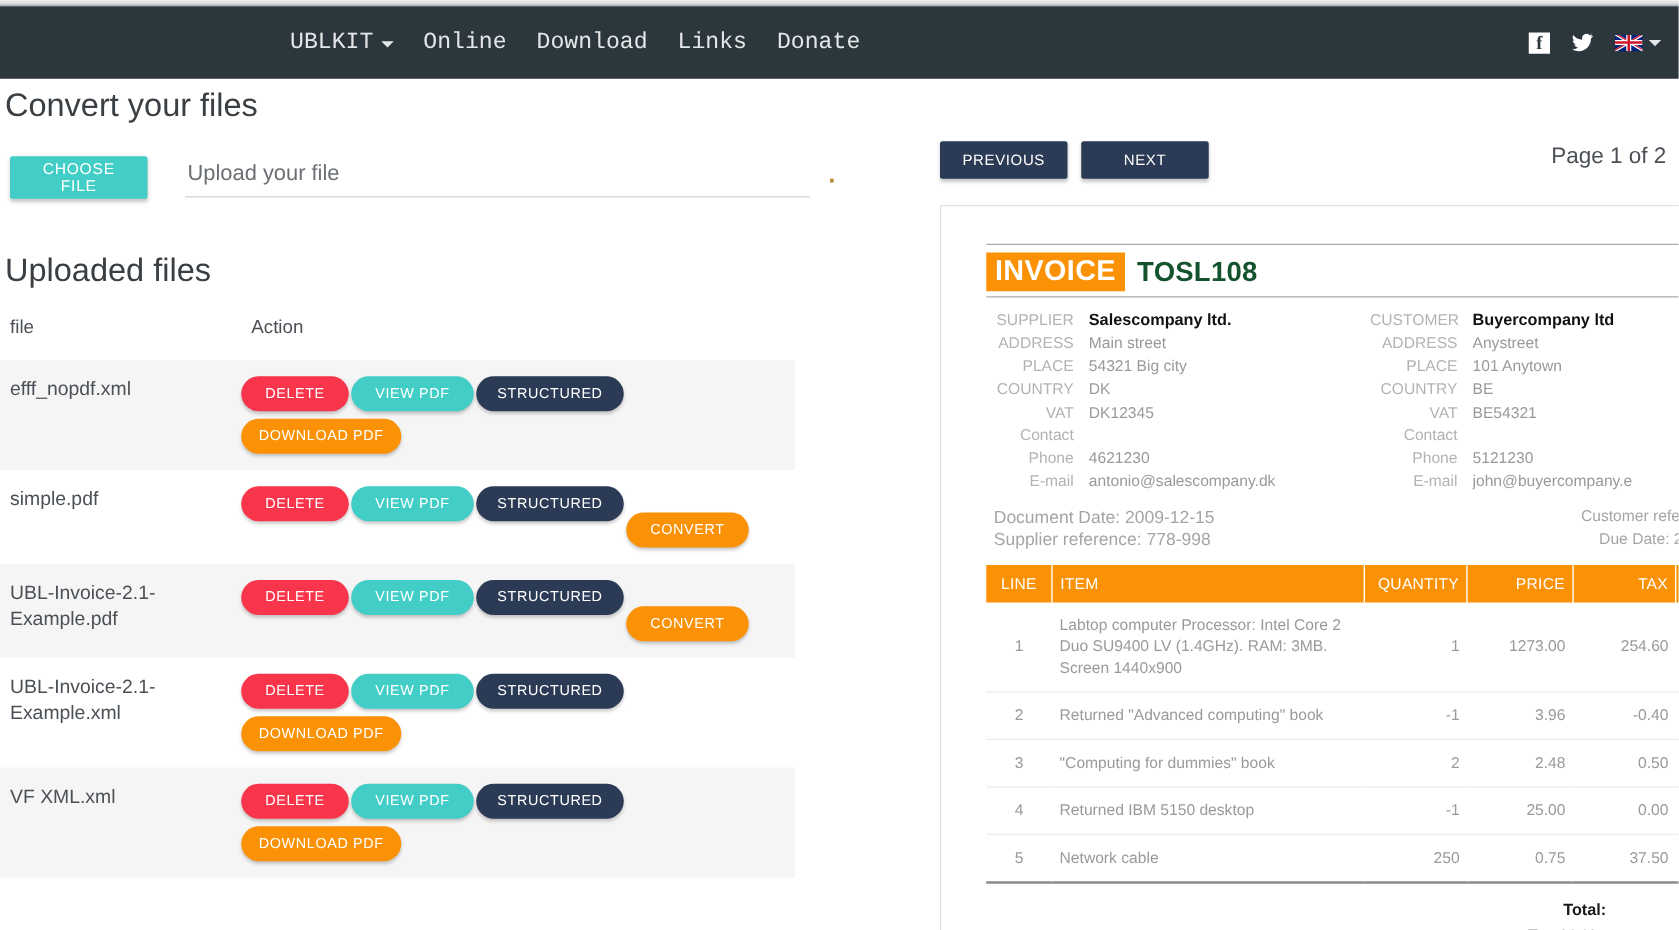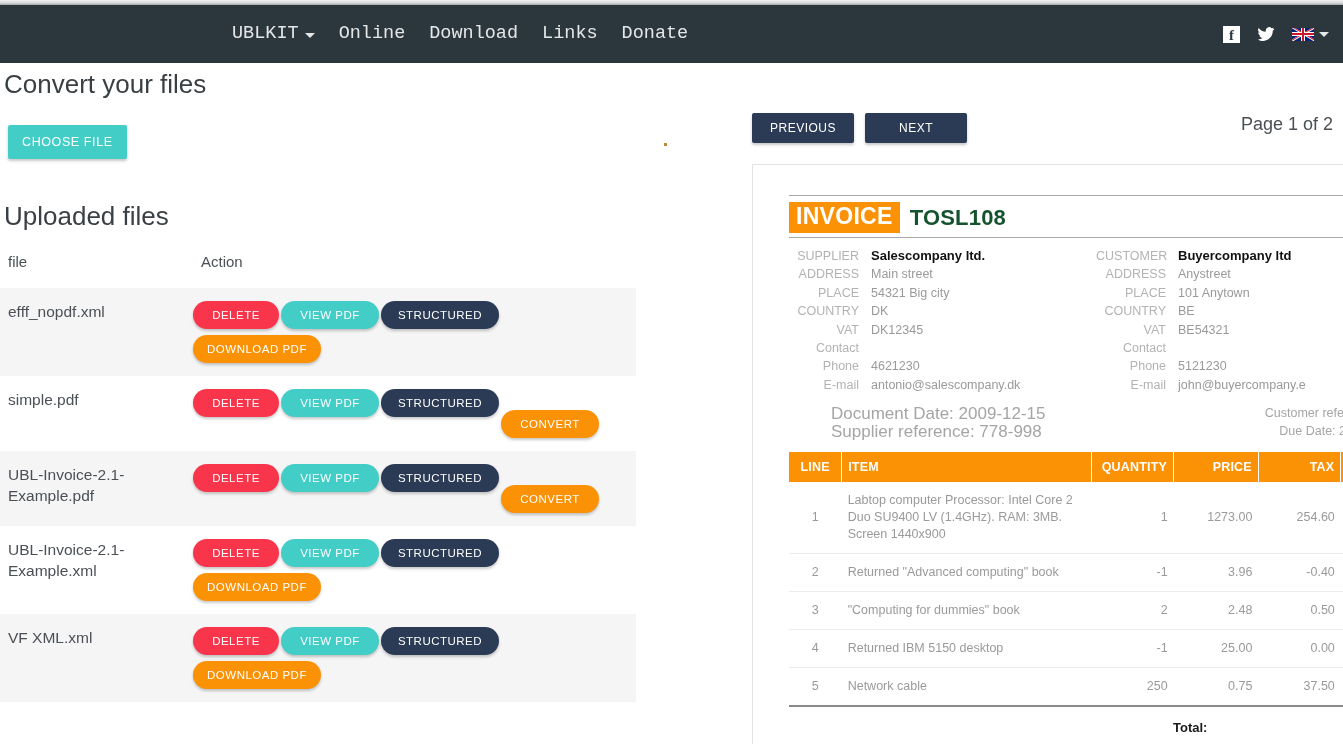--- a/index.html
+++ b/index.html
@@ -204,28 +204,28 @@
     color: #b3b3b3; font-size: 12.5px; line-height: 18.4px;
   }
   .party-values {
     color: #9a9a9a; font-size: 12.5px; line-height: 18.4px;
     white-space: nowrap; overflow: hidden;
   }
   .party-values .strong { color: #111; font-weight: bold; font-size: 13px; }
   .spacer-line { height: 18.4px; }
 
   .refs { display: flex; width: 614px; margin-top: 11px; }
-  .refs-left { width: 307px; color: #a5a5a5; font-size: 17px; line-height: 17.5px; padding-left: 6px; margin-left: 36px; }
+  .refs-left { width: 307px; color: #a5a5a5; font-size: 14px; line-height: 17.5px; padding-left: 6px; }
   .refs-right { width: 307px; color: #a5a5a5; font-size: 12.5px; line-height: 17.5px; text-align: right; padding-right: 0; white-space: nowrap; }
 
   .lines-table {
     margin-top: 12px; border-collapse: collapse; width: 632px; table-layout: fixed;
   }
   .lines-table thead th {
-    background: #fb9104; color: #fff; font-weight: bold; font-size: 12.5px;
+    background: #fb9104; color: #fff; font-weight: normal; font-size: 12.5px;
     padding: 8px 6px; vertical-align: middle;
     border-right: 1px solid #fff;
     text-align: right; letter-spacing: .2px;
   }
   .lines-table thead th.th-line { text-align: center; width: 46px; }
   .lines-table thead th.th-item { text-align: left; width: 218px; }
   .lines-table thead th.th-qty { width: 72px; }
   .lines-table thead th.th-price { width: 74px; }
   .lines-table thead th.th-tax { width: 72px; }
   .lines-table thead th.th-total { width: 70px; border-right: none; }
@@ -234,21 +234,21 @@
     border-bottom: 1px solid #ececec; vertical-align: middle;
     text-align: right; line-height: 17px;
   }
   .lines-table tbody td.td-line { text-align: center; }
   .lines-table tbody td.td-item { text-align: left; }
   .lines-table tbody tr:last-child td { border-bottom: 2px solid #8a8a8a; }
 
   .totals { width: 632px; margin-top: 10px; }
   .total-row { display: flex; justify-content: flex-end; line-height: 21px; }
   .total-label {
-    width: 120px; text-align: left; font-weight: bold;
+    width: 120px; text-align: right; font-weight: bold;
     font-size: 13px; color: #1a1a1a; padding-right: 8px;
   }
   .total-value { width: 128px; text-align: right; font-size: 13px; color: #a5a5a5; }
 </style>
 </head>
 <body>
 
 <div class="page-root">
 
   <div class="top-strip"></div>
@@ -289,20 +289,23 @@
       </span>
     </div>
   </nav>
 
   <div class="left-col">
 
     <h1 class="h-title" id="page-title-convert">Convert your files</h1>
 
     <div class="upload-row">
       <button class="btn btn-choose">Choose file</button>
+      <div class="upload-field">
+        <input class="upload-input" type="text" placeholder="Upload your file" style="">
+      </div>
     </div>
 
     <h2 class="h-title" id="page-title-uploaded">Uploaded files</h2>
 
     <table class="files-table">
       <thead>
         <tr>
           <th class="col-file">file</th>
           <th>Action</th>
         </tr>

